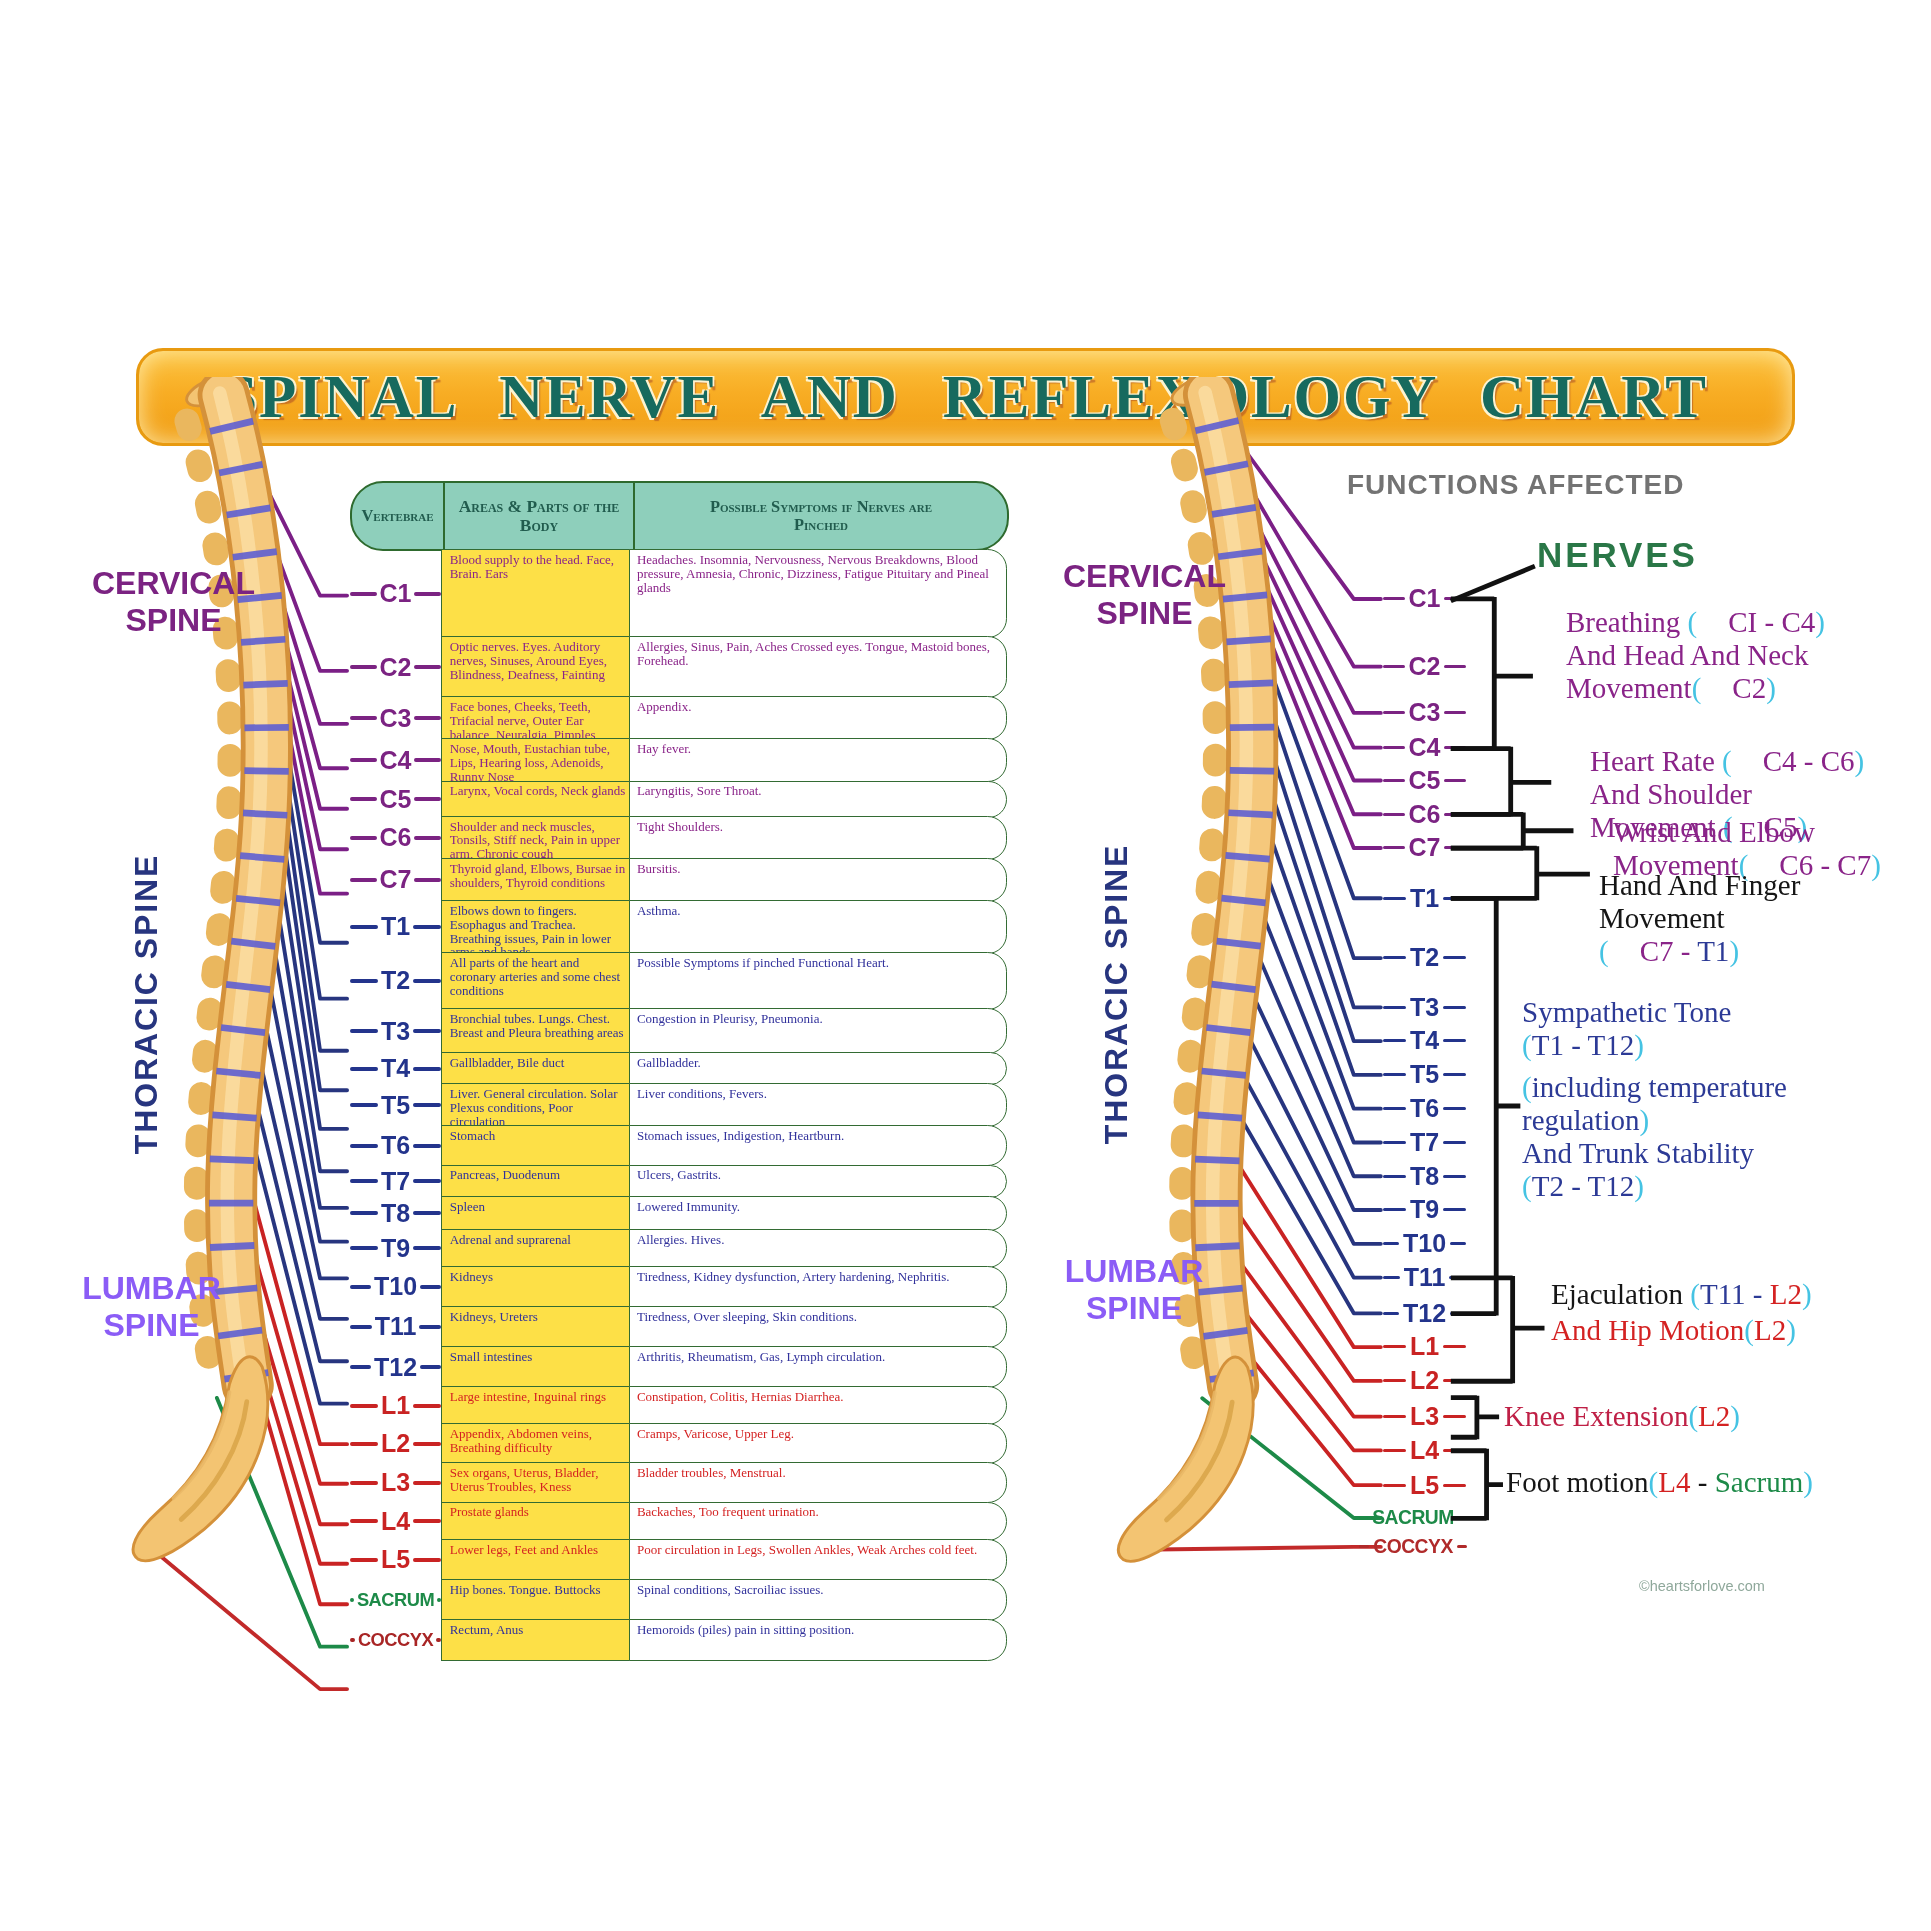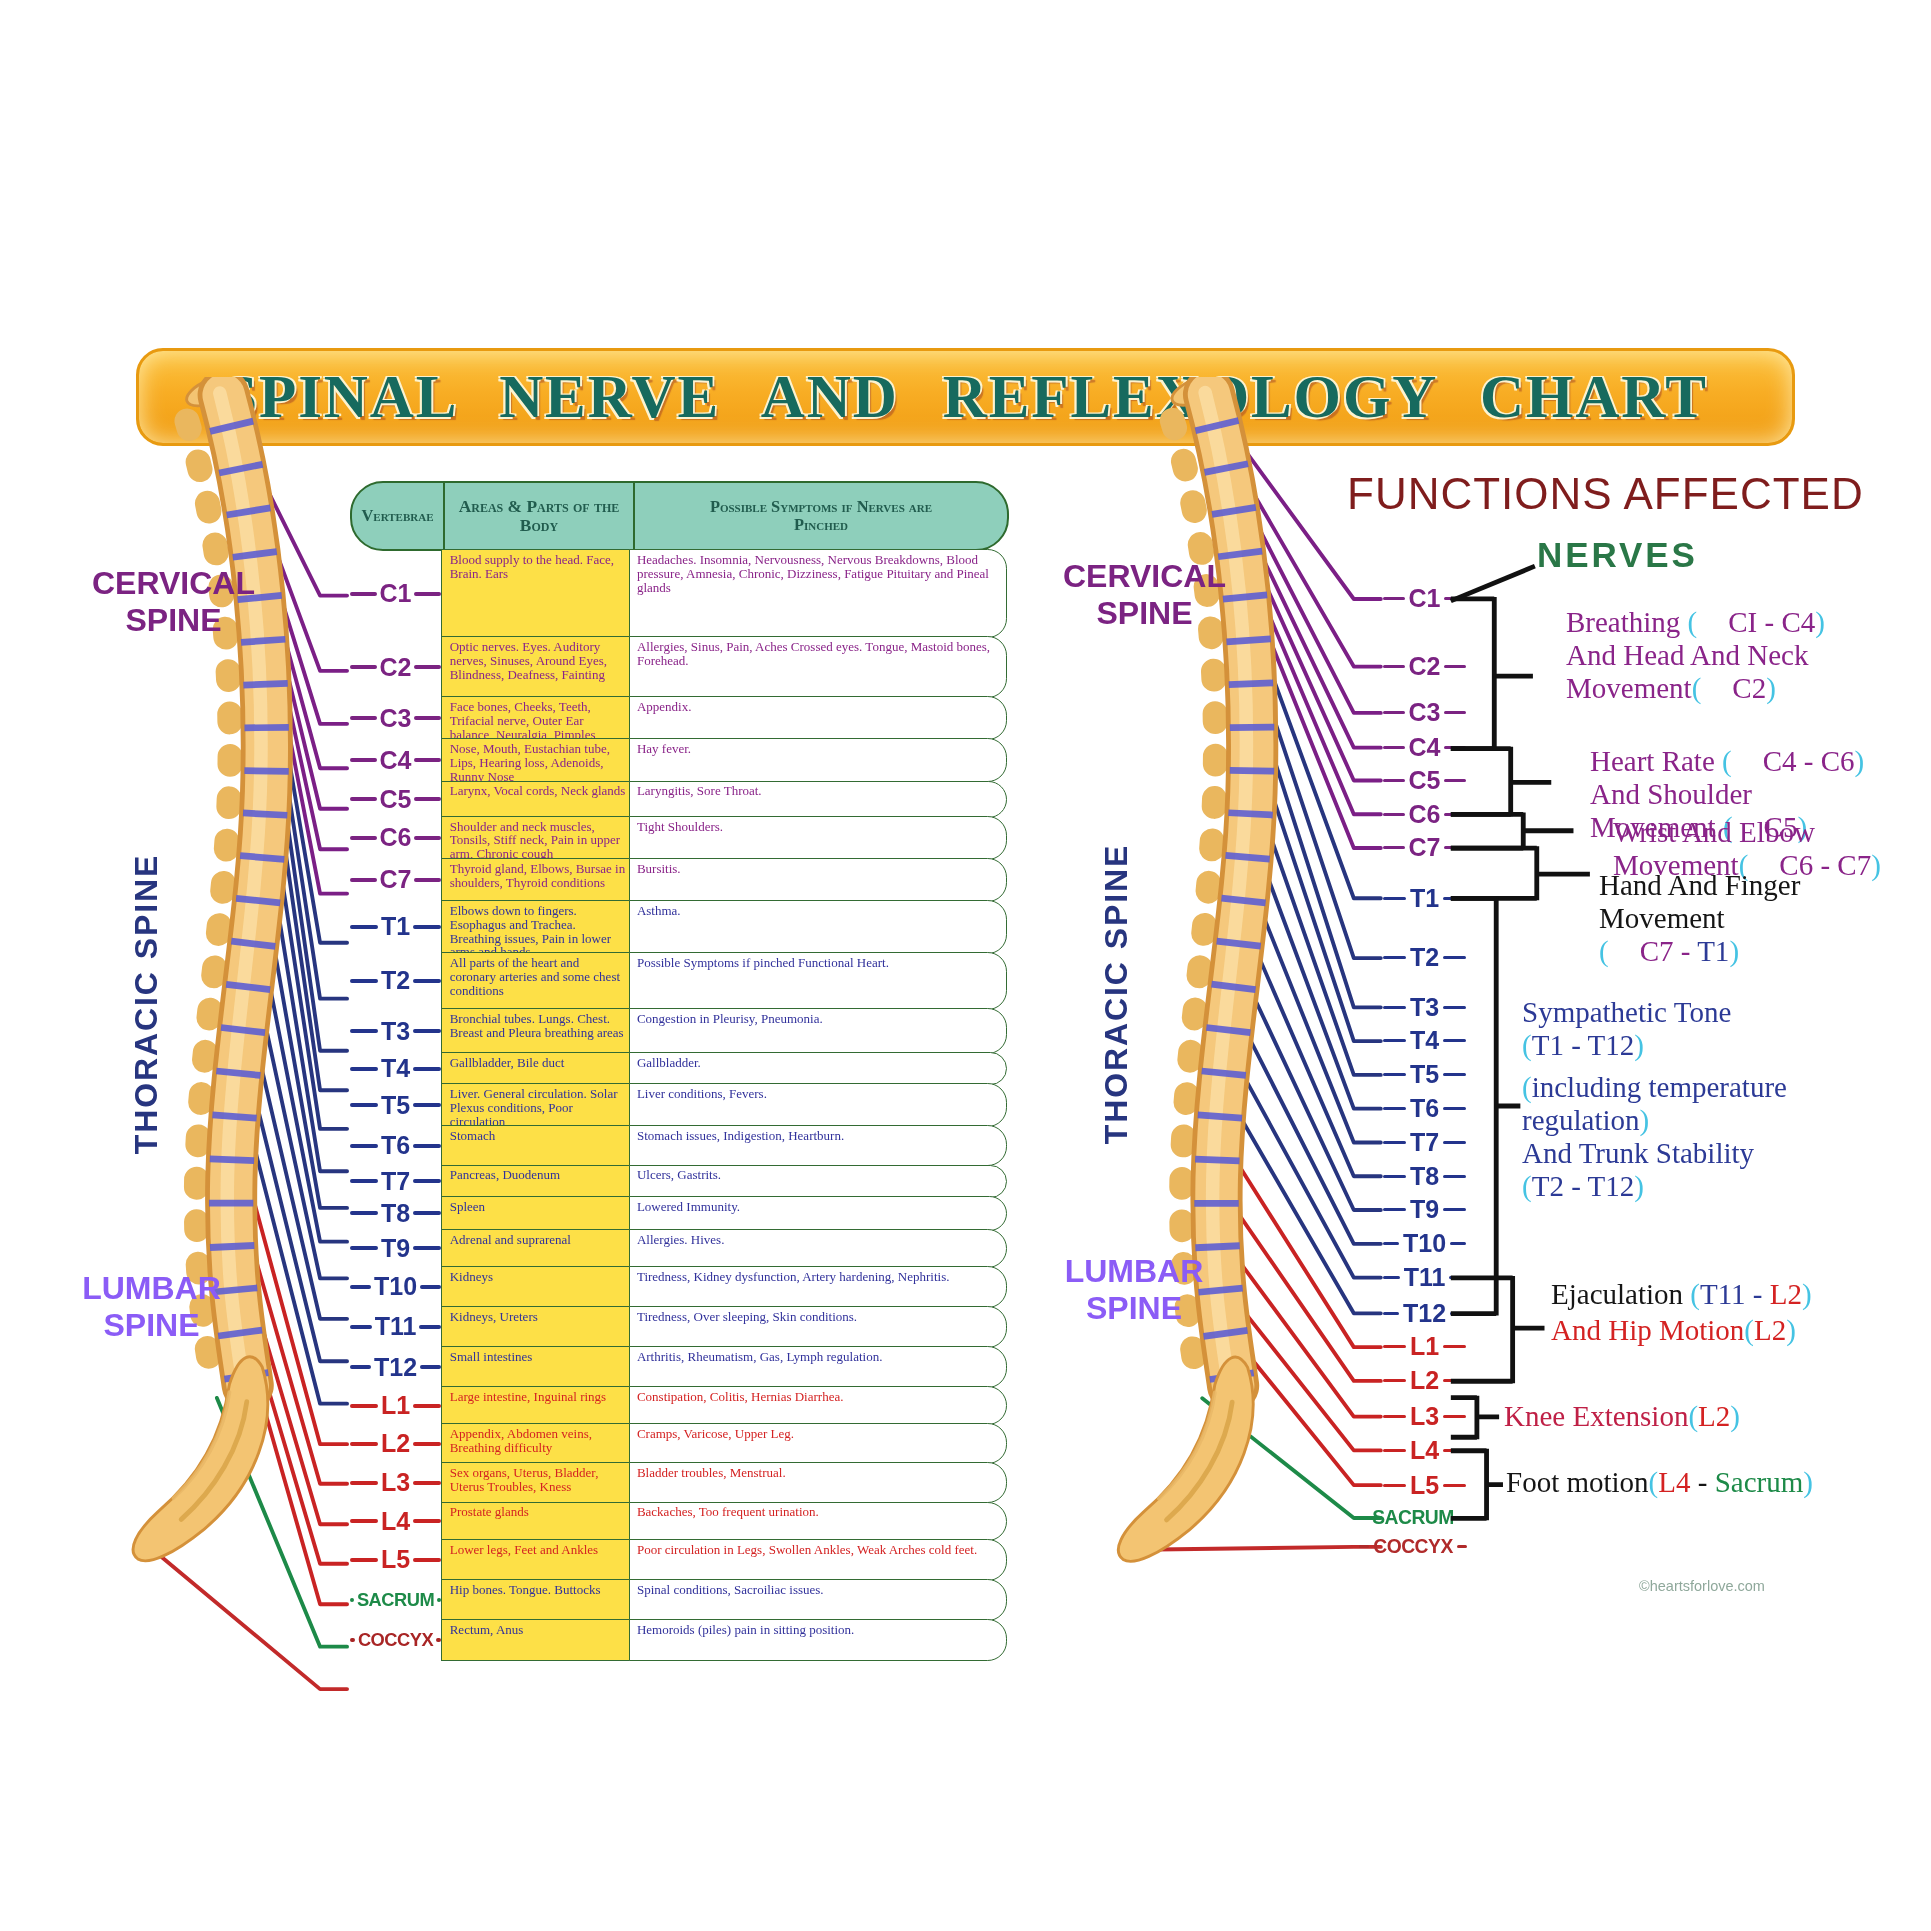--- a/index.html
+++ b/index.html
@@ -50,22 +50,22 @@
         box-sizing:border-box;overflow:hidden;}
   .c2cell{width:190px;border:1.9px solid #336b33;padding:2.9px 3.9px 1.9px 7.7px;background:#fde047;}
   .c3cell{width:378px;border:1.9px solid #336b33;border-radius:0 19.3px 19.3px 0;
           padding:2.9px 7.7px 1.9px 6.8px;background:#fff;margin-left:-1.9px;}
   .grp-c .rlabel{color:#7b2382;} .grp-t .rlabel{color:#23348c;} .grp-l .rlabel{color:#c92323;}
   .grp-sac .rlabel{color:#1d8a48;} .grp-coc .rlabel{color:#a82525;}
   .grp-c .cell{color:#8a2489;} .grp-t .cell{color:#31319b;} .grp-l .cell{color:#d42222;}
   .grp-sac .cell,.grp-coc .cell{color:#31319b;}
 
   
-  .fa-title{position:absolute;left:1347px;top:469px;font-weight:400;font-size:44px;
-            color:#7f1d1d;letter-spacing:1px;white-space:nowrap;}
+  .fa-title{position:absolute;left:1347px;top:469px;font-weight:700;font-size:28px;
+            color:#737373;letter-spacing:1px;white-space:nowrap;}
   .nerves{position:absolute;left:1537px;top:535px;font-weight:700;font-size:35px;
           color:#2a7747;letter-spacing:2.9px;}
   .vlab{position:absolute;left:1383px;width:83px;height:33px;display:flex;align-items:center;}
   .vlab::before,.vlab::after{content:"";flex:1;height:3.9px;background:currentColor;border-radius:1.9px;min-width:0;}
   .vlab b{font-weight:700;font-size:25px;margin:0 3.9px;white-space:nowrap;}
   .vlab-sm{left:1359px;width:108px;} .vlab-sm b{font-size:19.3px;letter-spacing:-0.5px;}
   .lbl-c{color:#7b2382;} .lbl-t{color:#23348c;} .lbl-l{color:#c92323;}
   .lbl-s{color:#1d8a48;} .lbl-x{color:#b02a2a;}
   .brsvg{position:absolute;left:1443px;top:541px;}
   .brk{fill:none;stroke:#111;stroke-width:5px;stroke-linejoin:miter;}
@@ -314,21 +314,21 @@
         <div class="cell c2cell">Kidneys, Ureters</div>
         <div class="cell c3cell">Tiredness, Over sleeping, Skin conditions.</div>
       </div>
     <div class="trow grp-t" style="height:42px">
         <div class="c1cell">
           <span class="rlabel">
             <b>T12</b>
           </span>
         </div>
         <div class="cell c2cell">Small intestines</div>
-        <div class="cell c3cell">Arthritis, Rheumatism, Gas, Lymph regulation.</div>
+        <div class="cell c3cell">Arthritis, Rheumatism, Gas, Lymph circulation.</div>
       </div>
     <div class="trow grp-l" style="height:39px">
         <div class="c1cell">
           <span class="rlabel">
             <b>L1</b>
           </span>
         </div>
         <div class="cell c2cell">Large intestine, Inguinal rings</div>
         <div class="cell c3cell">Constipation, Colitis, Hernias Diarrhea.</div>
       </div>

